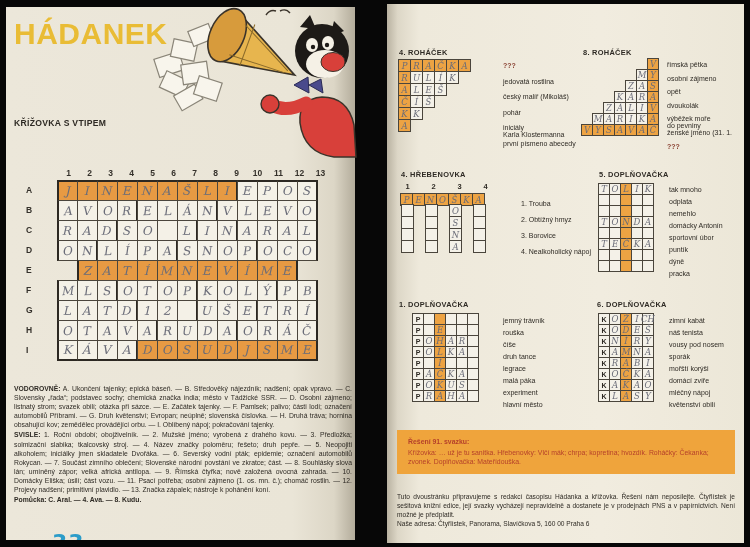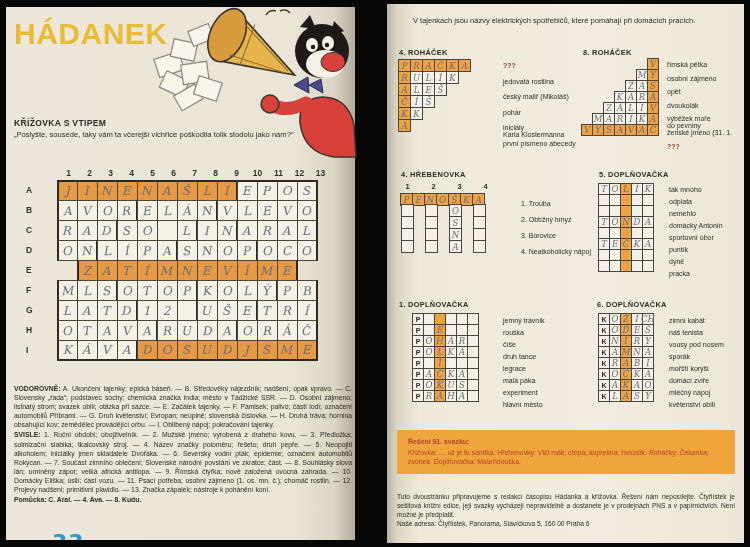--- a/index.html
+++ b/index.html
@@ -111,21 +111,20 @@
       <circle cx="175" cy="40" r="2.2" fill="#1d1a17"></circle>
       <circle cx="189" cy="38" r="2.2" fill="#1d1a17"></circle>
       <path d="M156,78 l14,-8 1,16 Z M171,78 l12,-6 2,14 Z" fill="#4a4a8c" stroke="#2a2a55" stroke-width="1"></path>
       <path d="M128,8 q4,-6 10,-4 M142,4 q6,-3 10,2" stroke="#3a332a" stroke-width="1.4" fill="none"></path>
     </g>
   </svg>
 
   <div id="xw-heading" class="abs">KŘÍŽOVKA S VTIPEM</div>
 
   <div id="joke" class="abs">
-    <div>„Poslyšte, sousede, taky vám ta včerejší vichřice poškodila tolik stodolu jako nám?“</div>
   </div>
 
   <div id="xw-wrap" class="abs">
       <div class="xw-nums">
         <span>1</span>
         <span>2</span>
         <span>3</span>
         <span>4</span>
         <span>5</span>
         <span>6</span>
@@ -514,21 +513,20 @@
     <div class="block"><b>SVISLE:</b><span> 1. Roční období; obojživelník. — 2. Mužské jméno; vyrobená z drahého kovu. — 3. Předložka; solmizační slabika; tkalcovský stroj. — 4. Název značky poloměru; řešeto; druh pepře. — 5. Neopojiti alkoholem; iniciálky jmen skladatele Dvořáka. — 6. Severský vodní pták; epidemie; označení automobilů Rokycan. — 7. Součást zimního oblečení; Slovenské národní povstání ve zkratce; část. — 8. Souhlásky slova lán; umíněný zápor; velká africká antilopa. — 9. Římská čtyřka; nově založená ovocná zahrada. — 10. Domácky Eliška; úsilí; část vozu. — 11. Psací potřeba; osobní zájmeno (1. os. mn. č.); chomáč rostlin. — 12. Projevy nadšení; primitivní plavidlo. — 13. Značka zápalek; nástroje k pohánění koní.</span></div>
     <div id="helper">Pomůcka: C. Aral. — 4. Ava. — 8. Kudu.</div>
   </div>
 
   <div id="page-marker" class="abs">
     <span>33</span>
   </div>
 </div>
 
 <div id="right-page" class="page">
-  <div id="intro" class="abs">V tajenkách jsou názvy elektrických spotřebičů, které pomáhají při domácích pracích.</div>
 
   <span class="pz-title" style="left:12px;top:44px">4. ROHÁČEK</span>
   <div class="abs" id="p1-grid" style="left:12px;top:56px">
       <div class="srow">
         <div class="scell orange" style="width: 13px; height: 13px;">
           <span class="hw">P</span>
         </div>
         <div class="scell orange" style="width: 13px; height: 13px;">
           <span class="hw">R</span>
         </div>

